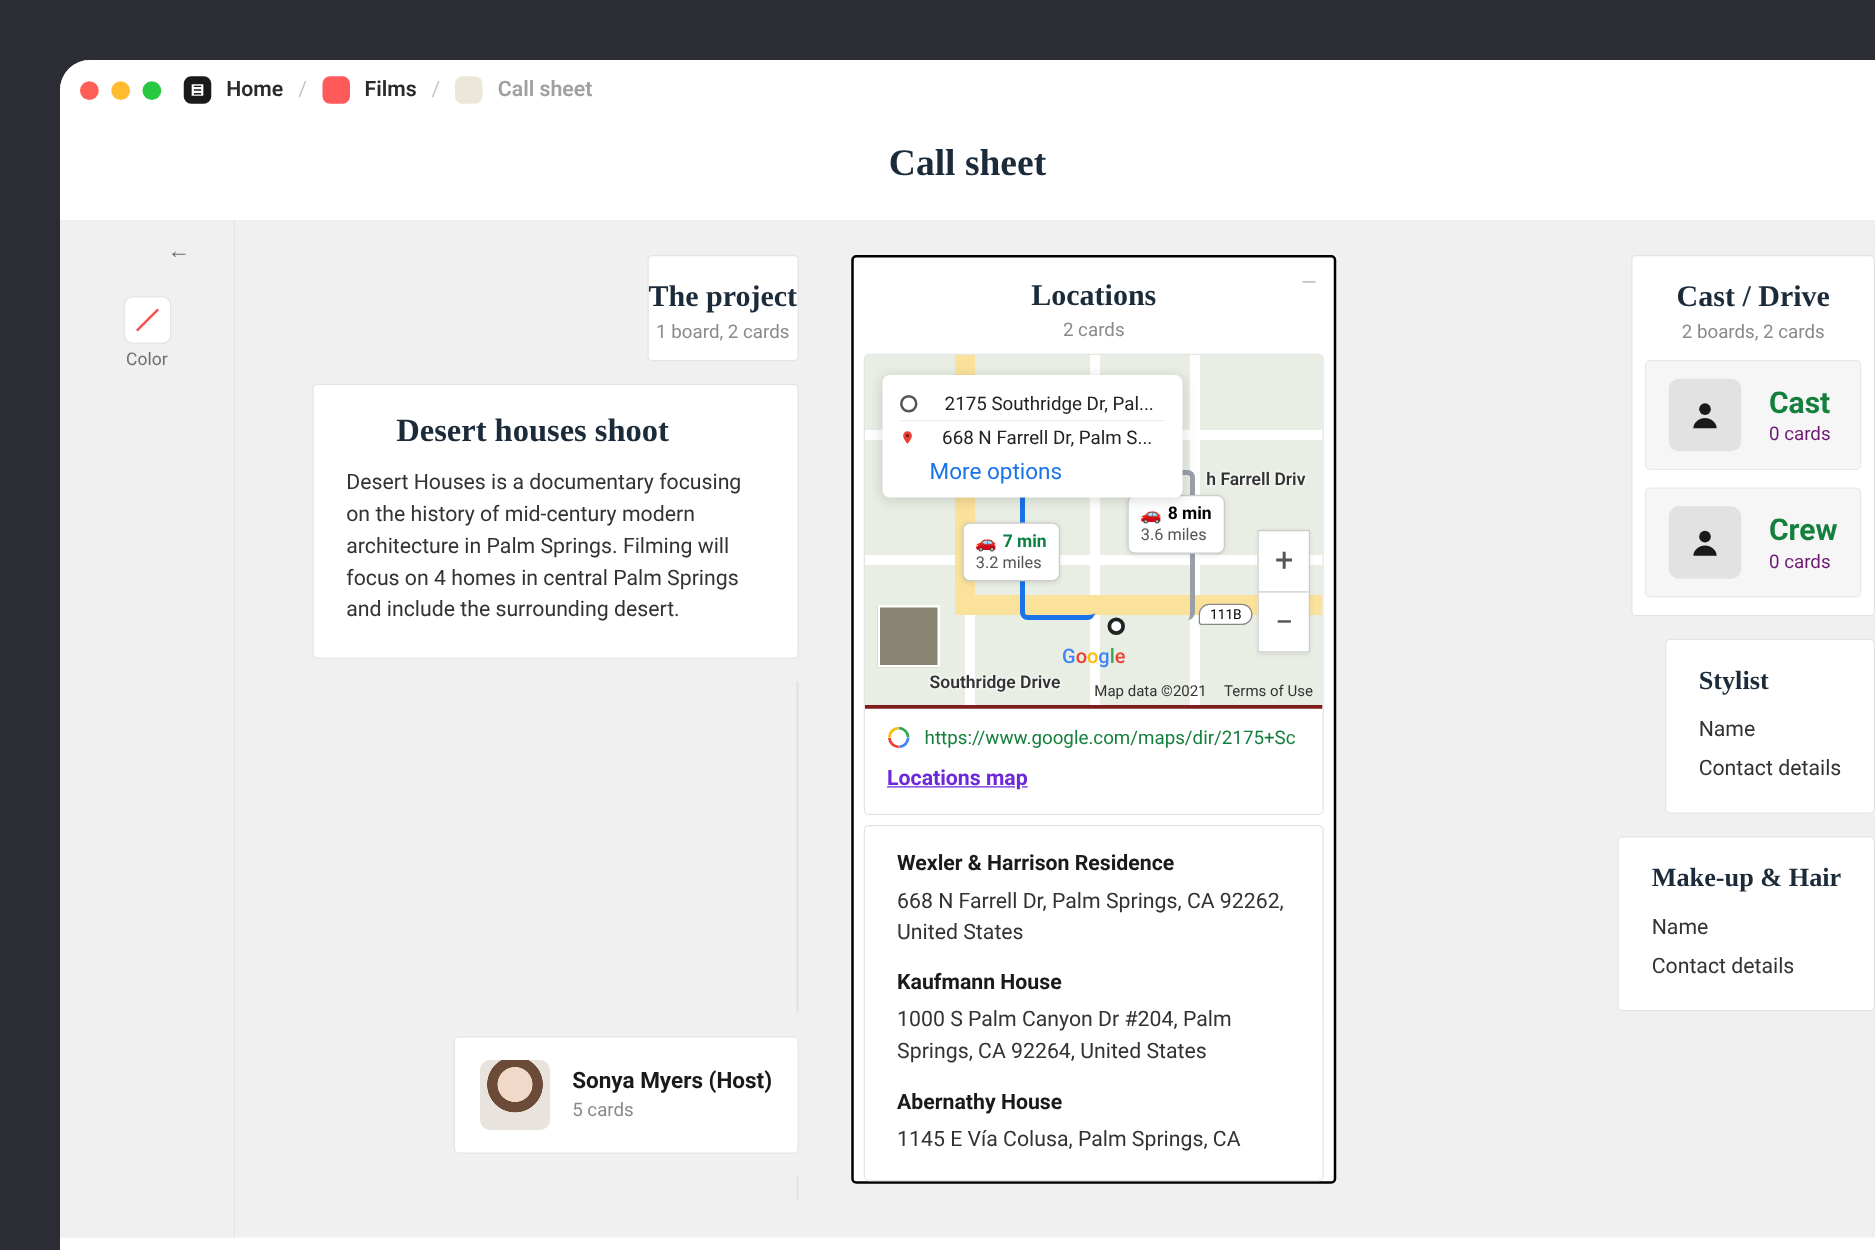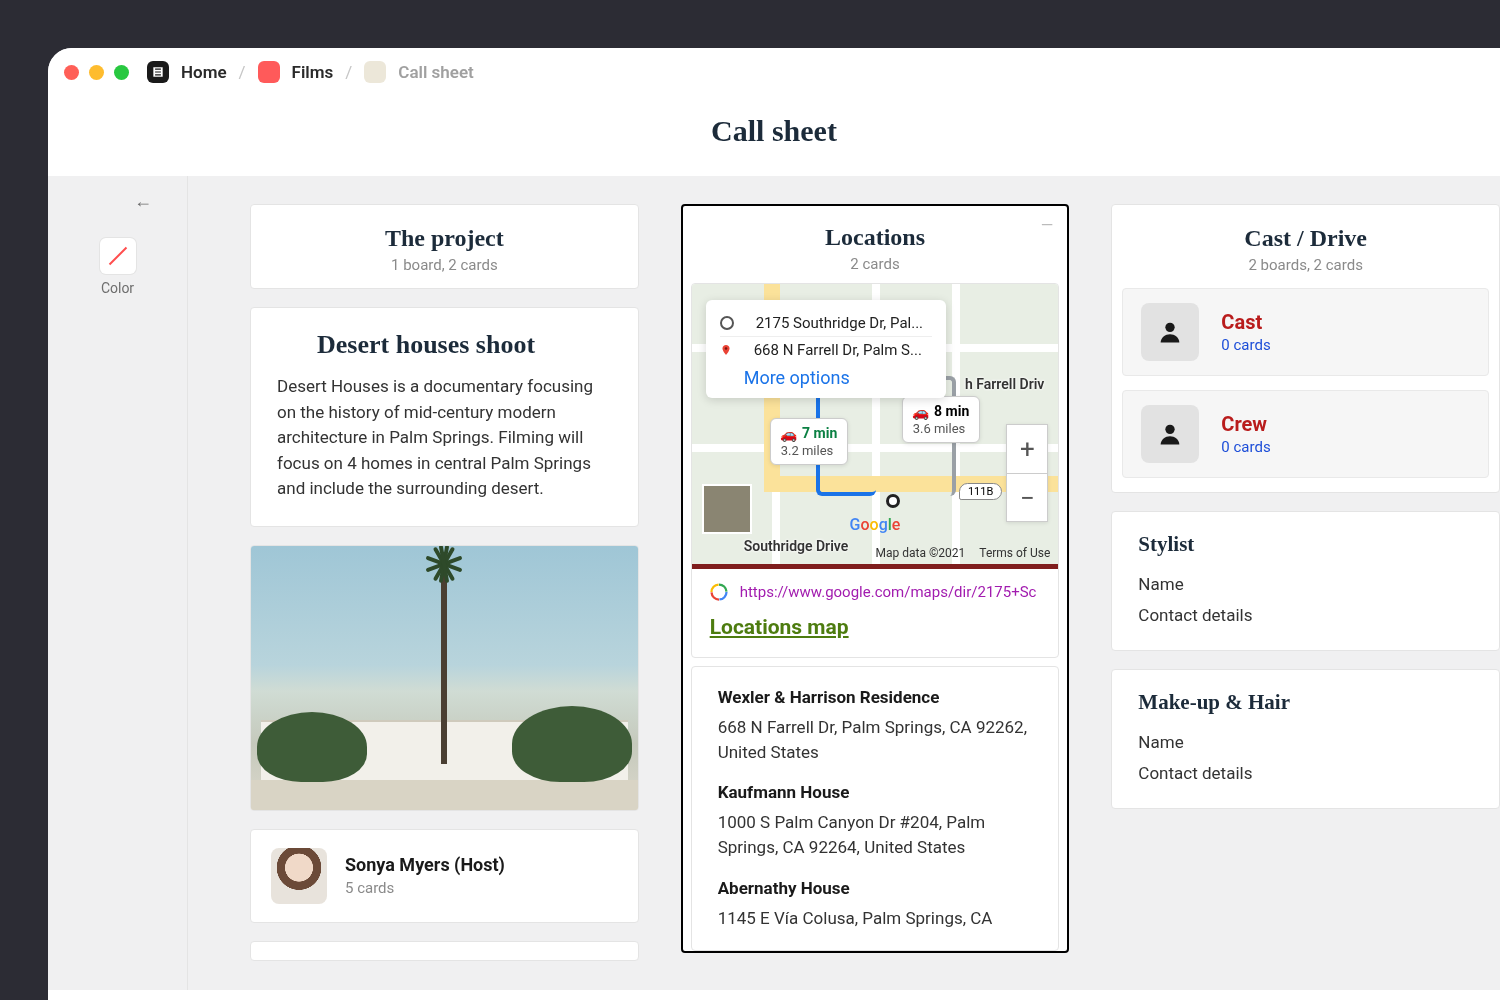--- a/index.html
+++ b/index.html
@@ -20,21 +20,21 @@
 .bc-muted { color: #a0a0a0; font-weight: 600; }
 .page-title-wrap { text-align: center; padding: 18px 0 28px; }
 .page-title { font-family: Georgia, "Times New Roman", serif; font-size: 30px; font-weight: 700; color: #1c2b3a; }
 .body { display: flex; height: calc(100% - 48px - 90px); background: #f0f0f1; }
 .sidebar { width: 140px; border-right: 1px solid #e4e4e4; background: #f0f0f1; padding-top: 16px; position: relative; }
 .back-arrow { position: absolute; top: 14px; left: 86px; color: #6e6e6e; font-size: 18px; cursor: pointer; }
 .tool { width: 36px; height: 36px; margin: 46px auto 6px; background: #fff; border-radius: 6px; display: flex; align-items: center; justify-content: center; box-shadow: 0 0 0 1px #e4e4e4; }
 .tool-line { width: 24px; height: 2px; background: #ff4d4d; transform: rotate(-45deg); }
 .tool-label { text-align: center; font-size: 14px; color: #6e6e6e; }
 .columns { flex: 1; display: flex; gap: 42px; padding: 28px 0 0 62px; overflow: hidden; }
-.col { width: 390px; display: flex; flex-direction: column; gap: 18px; }
+.col { width: 390px; display: flex; flex-direction: column; gap: 18px; align-items: flex-end; }
 .col.locations-col { width: 390px; }
 .card { background: #fff; border: 1px solid #e4e4e4; border-radius: 4px; }
 .col-header { text-align: center; padding: 20px 0 14px; }
 .col-title { font-family: Georgia, serif; font-size: 24px; font-weight: 700; color: #1c2b3a; }
 .col-sub { font-size: 15px; color: #8a8a8a; margin-top: 4px; }
 .proj-card { padding: 22px 26px 24px; }
 .proj-title { font-family: Georgia, serif; font-size: 26px; font-weight: 700; color: #1c2b3a; margin-bottom: 14px; margin-left: 40px; }
 .proj-desc { font-size: 17px; line-height: 1.5; color: #333; }
 .photo-card { padding: 0; overflow: hidden; }
 .photo { width: 100%; height: 264px; background: linear-gradient(to bottom, #9fc6d6 0%, #b8d4dc 45%, #d0dcd4 55%, #c5c9bc 75%, #ddd9cd 100%); position: relative; }
@@ -76,32 +76,32 @@
 .map-dest-pin { position:absolute; width:14px; height:14px; border:3px solid #222; border-radius:50%; background:#fff; z-index:4;}
 .map-label { position:absolute; font-size:14px; font-weight:600; color:#333; z-index:3; text-shadow: 0 0 3px #fff, 0 0 3px #fff; margin-top: 46px; }
 .map-zoom { position:absolute; right:10px; top:140px; width:42px; background:#fff; border:1px solid #ccc; box-shadow:0 1px 4px rgba(0,0,0,.1); z-index:5;}
 .map-zoom div { height:48px; display:flex; align-items:center; justify-content:center; font-size:26px; color:#555; cursor:pointer;}
 .map-zoom div + div { border-top:1px solid #ccc;}
 .map-thumb { position:absolute; left:10px; bottom:30px; width:50px; height:50px; background:#8a8572; border:2px solid #fff; z-index:5;}
 .map-google { position:absolute; left:50%; bottom:30px; transform:translateX(-50%); font-size:16px; font-weight:500; z-index:4;}
 .map-google span:nth-child(1){color:#4285f4;} .map-google span:nth-child(2){color:#ea4335;} .map-google span:nth-child(3){color:#fbbc05;} .map-google span:nth-child(4){color:#4285f4;} .map-google span:nth-child(5){color:#34a853;} .map-google span:nth-child(6){color:#ea4335;}
 .map-footer { position:absolute; bottom:4px; right:8px; font-size:12px; color:#333; z-index:5; display:flex; gap:14px;}
 .map-118b { position:absolute; background:#fff; border:1px solid #888; border-radius:16px 16px 16px 4px; padding:1px 8px; font-size:11px; z-index:4;}
-.map-url-row { display:flex; align-items:center; gap:12px; padding:14px 18px; border-top:5px solid #7f1d1d; font-size:15px; color:#a21caf; white-space:nowrap; overflow:hidden;}
+.map-url-row { display:flex; align-items:center; gap:12px; padding:14px 18px; border-top:3px solid #7f1d1d; font-size:15px; color:#15803d; white-space:nowrap; overflow:hidden;}
 .g-icon { width:18px; height:18px; flex-shrink:0; }
-.locations-link { display:block; padding: 0 18px 18px; font-size:21px; font-weight:700; color:#4d7c0f; text-decoration:underline; }
+.locations-link { display:block; padding: 0 18px 18px; font-size:17px; font-weight:700; color:#6d28d9; text-decoration:underline; }
 .loc-list-card { margin: 0 8px; border:1px solid #e4e4e4; border-radius:4px; padding: 20px 26px; }
 .loc-name { font-size:17px; font-weight:700; color:#1a1a1a; margin-top:0; }
 .loc-addr { font-size:17px; color:#333; line-height:1.45; margin:8px 0 18px; }
 .loc-list-card .loc-group:last-child .loc-addr { margin-bottom: 0; }
 .crew-tile { display:flex; align-items:center; gap:22px; padding:14px 18px; background:#f6f6f6; border:1px solid #e9e9e9; border-radius:4px; }
 .crew-icon { width:58px; height:58px; background:#e2e2e2; border-radius:8px; display:flex; align-items:center; justify-content:center; }
 .crew-icon svg { width:28px; height:28px; fill:#1a1a1a; }
-.crew-title { font-size:20px; font-weight:700; color:#b91c1c; }
-.crew-sub { font-size:15px; color:#1d4ed8; margin-top:2px; }
+.crew-title { font-size:24px; font-weight:700; color:#15803d; }
+.crew-sub { font-size:15px; color:#701a75; margin-top:2px; }
 .info-card { padding: 20px 26px; }
 .info-title { font-family: Georgia, serif; font-size:21px; font-weight:700; color:#1c2b3a; margin-bottom:12px; }
 .info-line { font-size:17px; color:#333; line-height:1.8; }
 .col.crew-col .card:first-child { padding-bottom: 4px; }
 </style>
 </head>
 <body>
 
 <div class="window">
   <div class="titlebar">

